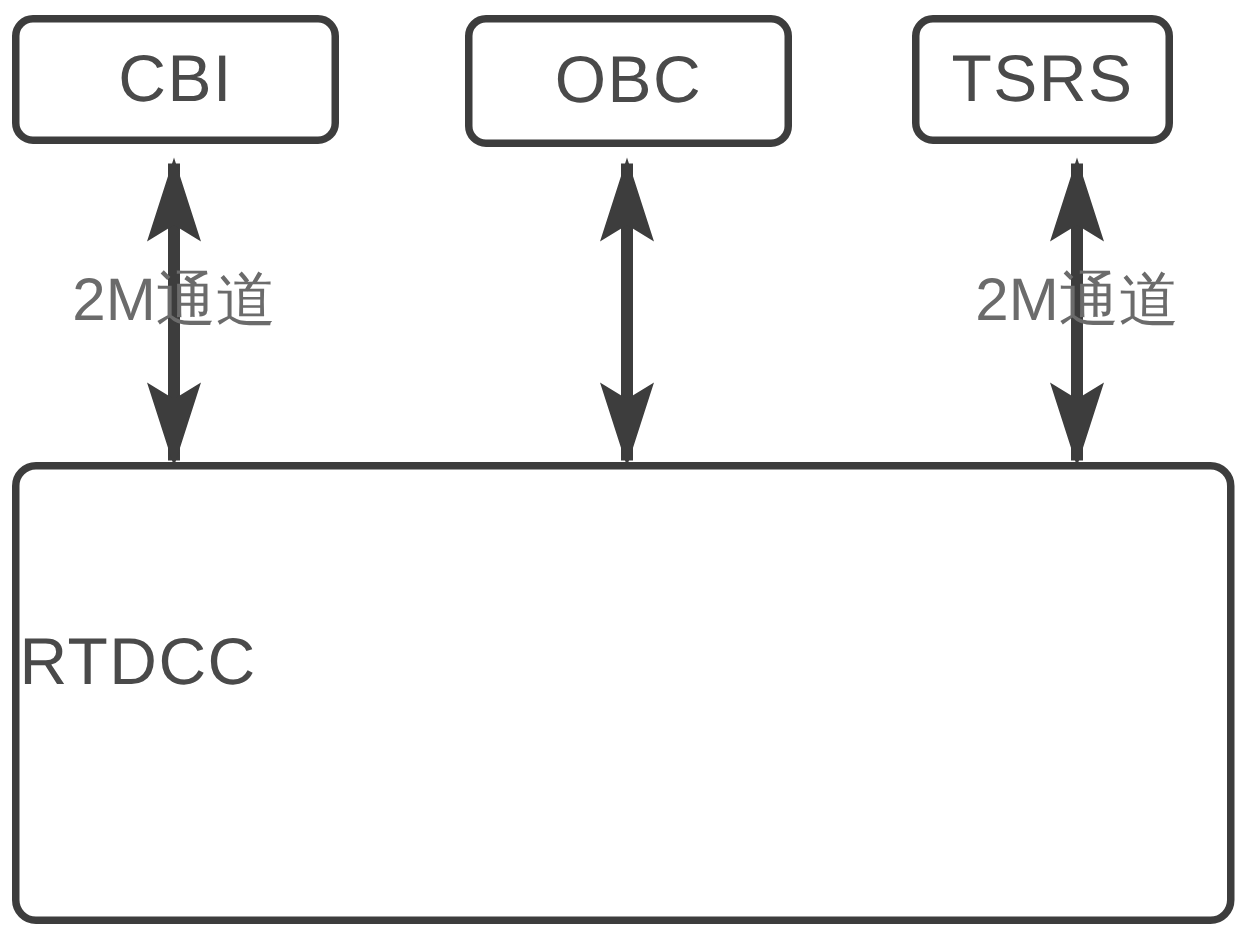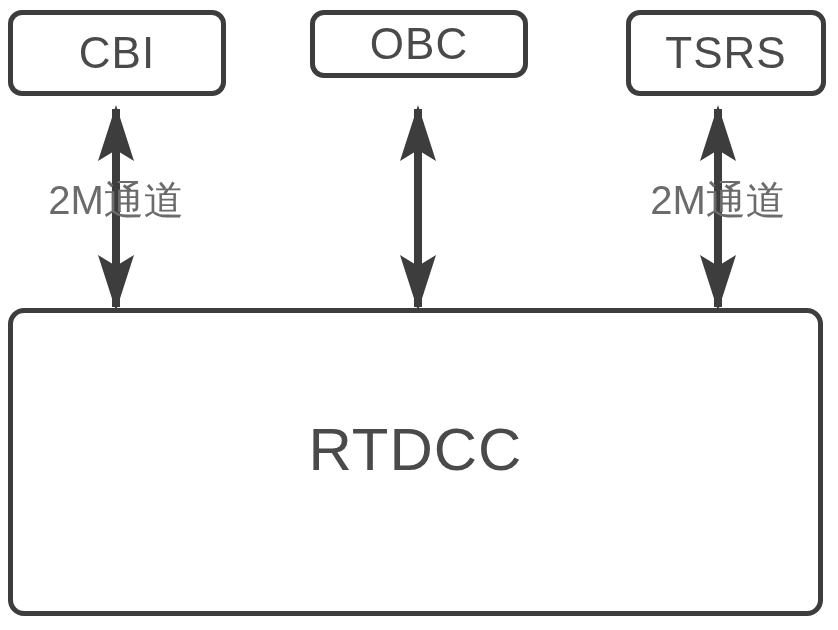--- a/index.html
+++ b/index.html
@@ -32,42 +32,42 @@
   .node-label {
     font-size: 44px;
     line-height: 1;
     color: #4a4a4a;
     letter-spacing: 1px;
     font-weight: 400;
     white-space: nowrap;
   }
 
   #node-cbi  { left: 8px;   top: 10px; width: 218px; height: 86px; text-align: center; }
-  #node-obc  { left: 310px; top: 10px; width: 218px; height: 68px; }
-  #node-tsrs { left: 608px; top: 10px; width: 200px; height: 86px; margin-left: 18px; }
+  #node-obc  { left: 310px; top: 10px; width: 218px; height: 88px; }
+  #node-tsrs { left: 608px; top: 10px; width: 174px; height: 86px; }
 
   
   #node-rtdcc {
     position: absolute;
     left: 8px;
     top: 308px;
     width: 815px;
     height: 308px;
     box-sizing: border-box;
     background: #ffffff;
     border: 5px solid #3d3d3d;
     border-radius: 16px;
   }
   #node-rtdcc .node-label {
     position: absolute;
     left: 0;
     right: 0;
     top: 107px;
-    text-align: center;
-    font-size: 60px;
+    text-align: left;
+    font-size: 44px;
     color: #4a4a4a;
   }
 
   
   .connector {
     position: absolute;
     top: 103px;
     width: 60px;
     height: 210px;
   }

